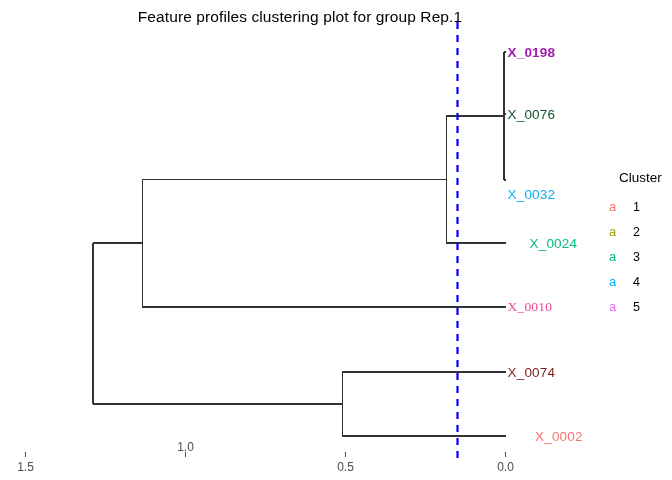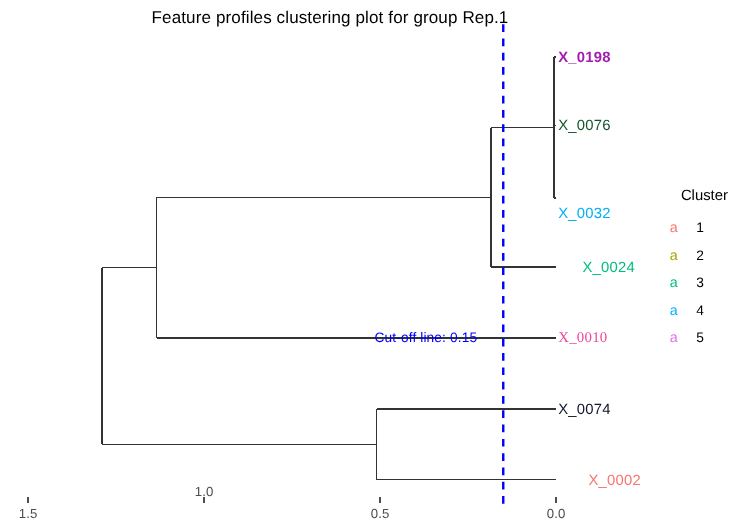--- a/index.html
+++ b/index.html
@@ -122,31 +122,30 @@
       </g>
     <line id="cutoff-line" x1="457.5" y1="22" x2="457.5" y2="462" stroke="#0000ff" stroke-width="2.2" stroke-dasharray="7,6"></line>
   </svg>
 
   <div id="leaf-labels">
       <div class="leaf-label" style="left: 507.5px; top: 52px; color: #a21caf; font-weight: bold;">X_0198</div>
       <div class="leaf-label" style="left: 507.5px; top: 114px; color: #14532d; text-align: center;">X_0076</div>
       <div class="leaf-label" style="left: 507.5px; top: 194px; color: rgb(0, 176, 246);">X_0032</div>
       <div class="leaf-label" style="left: 507.5px; top: 243px; color: rgb(0, 191, 125); margin-left: 22px;">X_0024</div>
       <div class="leaf-label" style="left: 507.5px; top: 307px; color: #ec4899; font-family: Liberation Serif, serif;">X_0010</div>
-      <div class="leaf-label" style="left: 507.5px; top: 372px; color: #0f172a;">X_0074</div>
+      <div class="leaf-label" style="left: 507.5px; top: 372px; color: #7f1d1d;">X_0074</div>
       <div class="leaf-label" style="left: 535px; top: 436px; color: rgb(248, 118, 109);">X_0002</div>
     </div>
   <div id="axis-labels">
       <div class="axis-tick-label" style="left: 25.5px; top: 460px;">1.5</div>
       <div class="axis-tick-label" style="left: 185.5px; top: 440px;">1.0</div>
       <div class="axis-tick-label" style="left: 345.5px; top: 460px;">0.5</div>
       <div class="axis-tick-label" style="left: 505.5px; top: 460px;">0.0</div>
     </div>
 
-  <div id="cutoff-label" style="left: 340.5px; top: 307px;">Cut-off line: 0.15</div>
 
   <div id="legend">
     <div id="legend-title">Cluster</div>
     <div id="legend-items">
         <div class="legend-row">
           <span class="legend-key" style="color: rgb(248, 118, 109);">a</span>
           <span class="legend-text">1</span>
         </div>
         <div class="legend-row">
           <span class="legend-key" style="color: rgb(163, 165, 0);">a</span>

